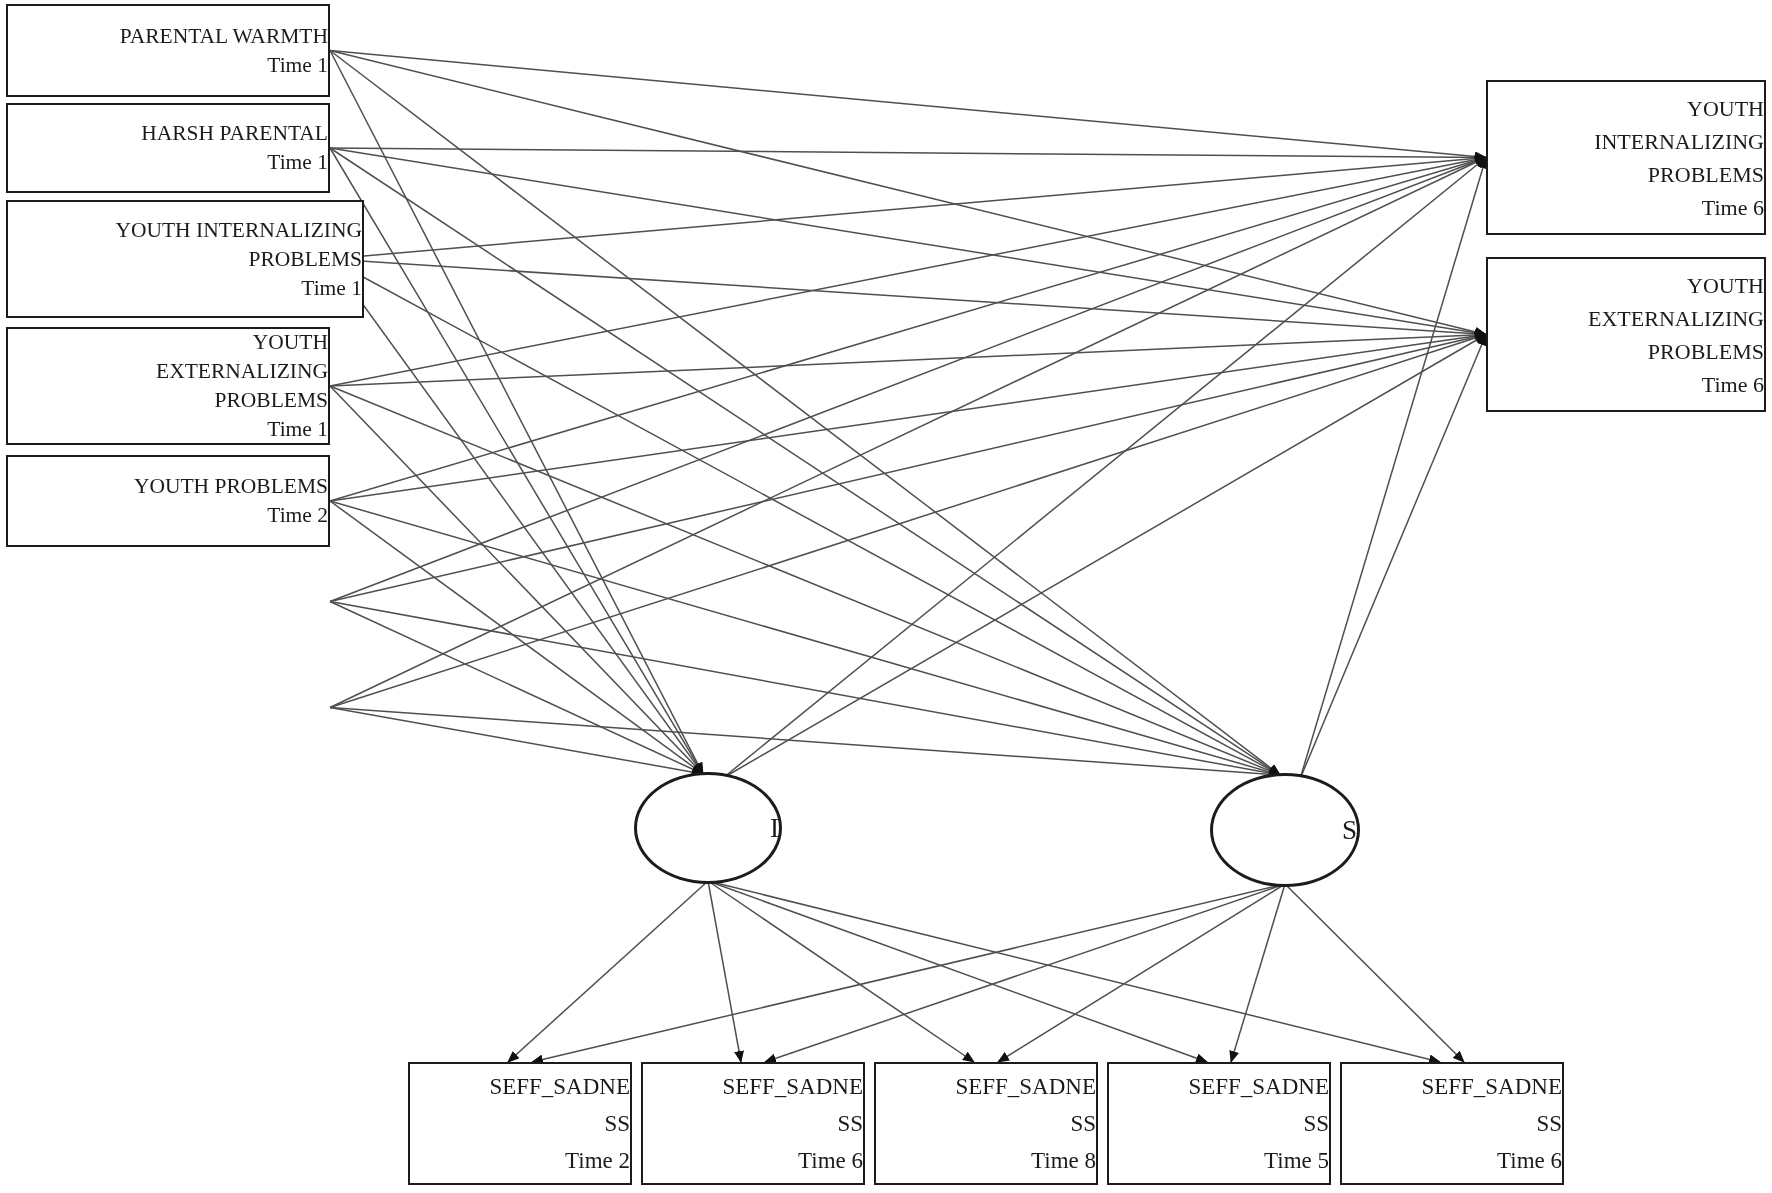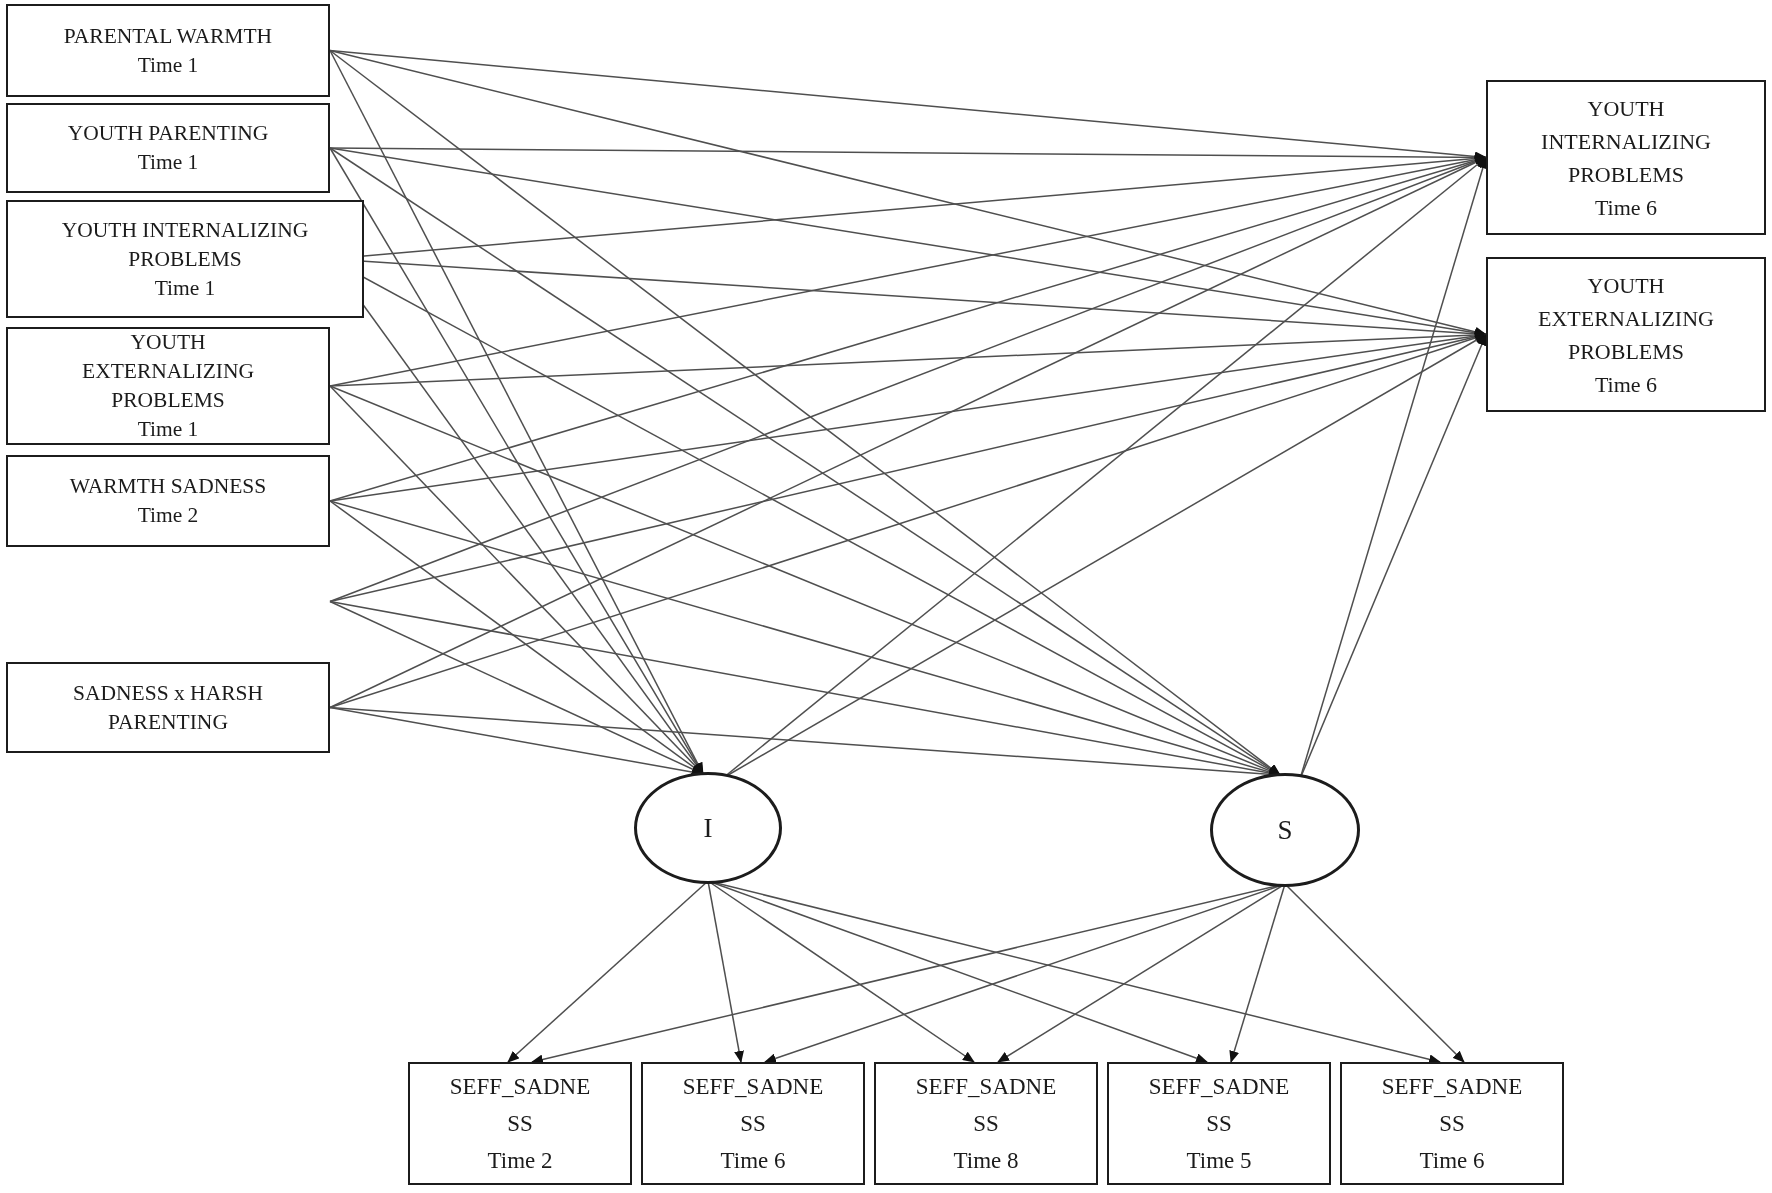--- a/index.html
+++ b/index.html
@@ -12,21 +12,21 @@
     color:#1b1b1b;
     overflow:hidden;
   }
   #edges{position:absolute;left:0;top:0;z-index:1;}
   #edges line{stroke:#4f4f4f;stroke-width:1.5;}
   .node{
     position:absolute;z-index:2;
     background:#ffffff;
     border:2.5px solid #1c1c1c;
     display:flex;flex-direction:column;
-    align-items:center;justify-content:center;
+    align-items:flex-end;justify-content:center;
     text-align:center;
     box-sizing:border-box;
   }
   .node .ln{white-space:nowrap;}
   .leftbox{font-size:21.5px;line-height:29px;}
   .rightbox{font-size:22px;line-height:33px;}
   .bottombox{font-size:23px;line-height:37px;}
   .ellipse{
     border-radius:50%;
     border-width:3px;
@@ -87,47 +87,43 @@
       <line x1="1285" y1="884" x2="1231" y2="1062" marker-end="url(#arrow)"></line>
       <line x1="1285" y1="884" x2="1464" y2="1062" marker-end="url(#arrow)"></line>
     </svg>
 
   <div class="node leftbox" id="node-left-1" style="left:6px;top:4px;width:324px;height:93px">
       <div class="ln">PARENTAL WARMTH</div>
       <div class="ln">Time 1</div>
     </div>
 
   <div class="node leftbox" id="node-left-2" style="left:6px;top:103px;width:324px;height:90px">
-      <div class="ln">YOUTH PARENTING</div>
+      <div class="ln">HARSH PARENTAL</div>
       <div class="ln">Time 1</div>
     </div>
 
   <div class="node leftbox" id="node-left-3" style="left:6px;top:200px;width:358px;height:118px">
       <div class="ln">YOUTH INTERNALIZING</div>
       <div class="ln">PROBLEMS</div>
       <div class="ln">Time 1</div>
     </div>
 
   <div class="node leftbox" id="node-left-4" style="left:6px;top:327px;width:324px;height:118px">
       <div class="ln">YOUTH</div>
       <div class="ln">EXTERNALIZING</div>
       <div class="ln">PROBLEMS</div>
       <div class="ln">Time 1</div>
     </div>
 
   <div class="node leftbox" id="node-left-5" style="left:6px;top:455px;width:324px;height:92px">
-      <div class="ln">WARMTH SADNESS</div>
+      <div class="ln">YOUTH PROBLEMS</div>
       <div class="ln">Time 2</div>
     </div>
 
 
-  <div class="node leftbox" id="node-left-7" style="left:6px;top:662px;width:324px;height:91px">
-      <div class="ln">SADNESS x HARSH</div>
-      <div class="ln">PARENTING</div>
-    </div>
 
   <div class="node rightbox" id="node-right-1" style="left:1486px;top:80px;width:280px;height:155px">
       <div class="ln">YOUTH</div>
       <div class="ln">INTERNALIZING</div>
       <div class="ln">PROBLEMS</div>
       <div class="ln">Time 6</div>
     </div>
 
   <div class="node rightbox" id="node-right-2" style="left:1486px;top:257px;width:280px;height:155px">
       <div class="ln">YOUTH</div>

